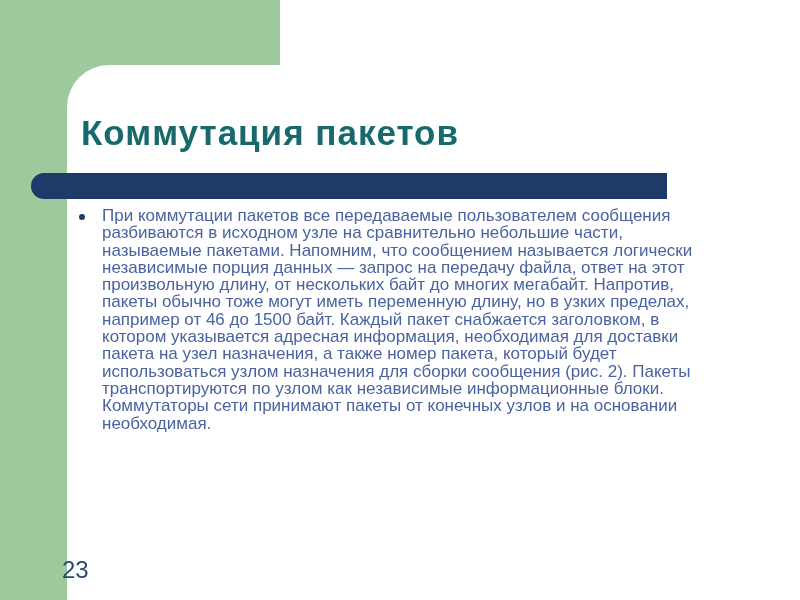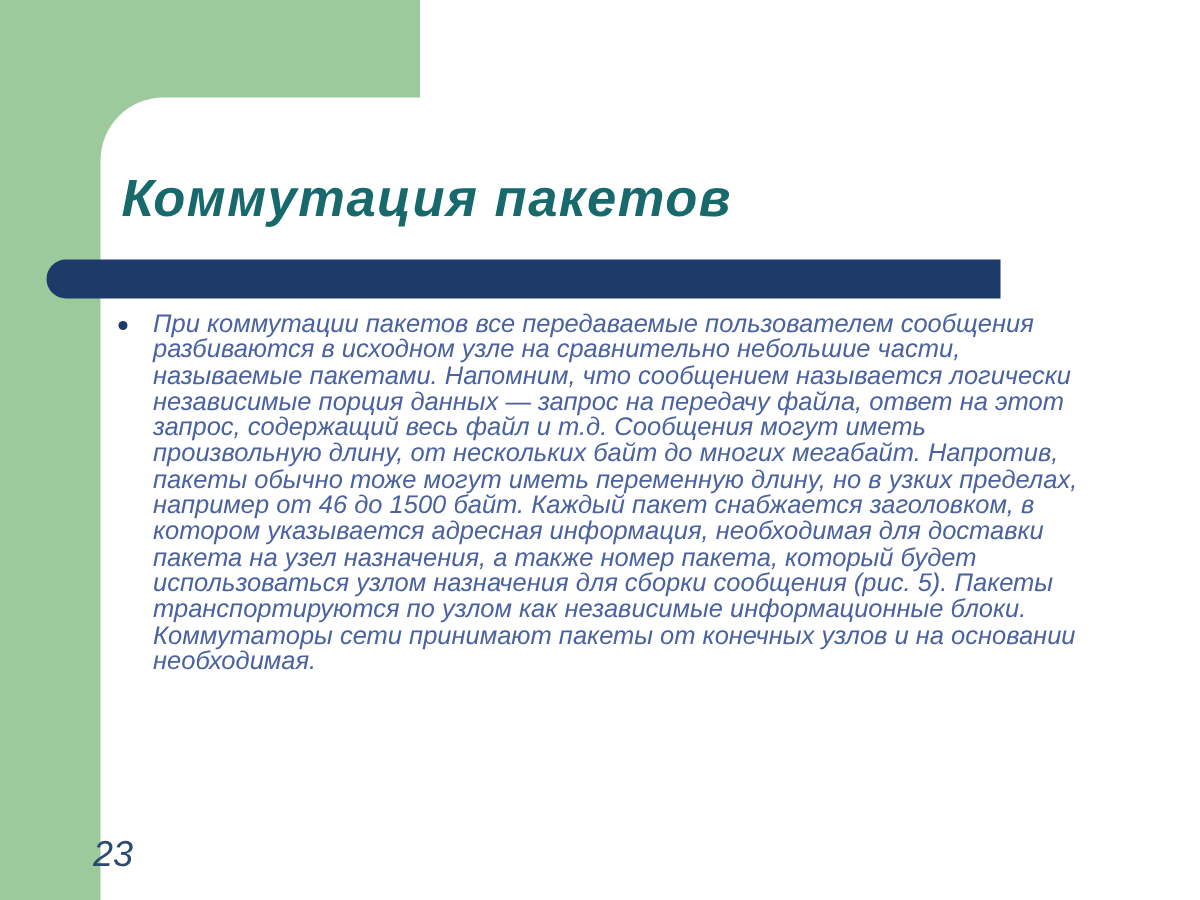--- a/index.html
+++ b/index.html
@@ -2,21 +2,21 @@
 <html style="--green: #9cca9c; --navy: #1d3a68; --teal: #17696c; --body: #4a63a0; --page: #2a4a70;"><head>
 <meta charset="utf-8">
 <style>
   :root {
     --green: #9cca9c;
     --navy: #1d3a68;
     --teal: #17696c;
     --body: #4a63a0;
     --page: #2a4a70;
   }
-  * { margin: 0; padding: 0; box-sizing: border-box; font-style: italic; }
+  * { margin: 0; padding: 0; box-sizing: border-box; }
   html, body { width: 800px; height: 600px; }
   body { font-family: "Liberation Sans", sans-serif; background: #ffffff; }
 
   .slide {
     position: relative;
     width: 800px;
     height: 600px;
     background: #ffffff;
     overflow: hidden;
   }
@@ -96,27 +96,26 @@
 
   <div class="title-bar"></div>
 
   <div class="bullet-dot"></div>
 
   <div class="body-block">
       <div class="body-line">При коммутации пакетов все передаваемые пользователем сообщения</div>
       <div class="body-line">разбиваются в исходном узле на сравнительно небольшие части,</div>
       <div class="body-line">называемые пакетами. Напомним, что сообщением называется логически</div>
       <div class="body-line">независимые порция данных — запрос на передачу файла, ответ на этот</div>
-      <div class="body-line">запрос, содержащий весь файл и т.д. Сообщения могут иметь</div>
       <div class="body-line">произвольную длину, от нескольких байт до многих мегабайт. Напротив,</div>
       <div class="body-line">пакеты обычно тоже могут иметь переменную длину, но в узких пределах,</div>
       <div class="body-line">например от 46 до 1500 байт. Каждый пакет снабжается заголовком, в</div>
       <div class="body-line">котором указывается адресная информация, необходимая для доставки</div>
       <div class="body-line">пакета на узел назначения, а также номер пакета, который будет</div>
-      <div class="body-line">использоваться узлом назначения для сборки сообщения (рис. 5). Пакеты</div>
+      <div class="body-line">использоваться узлом назначения для сборки сообщения (рис. 2). Пакеты</div>
       <div class="body-line">транспортируются по узлом как независимые информационные блоки.</div>
       <div class="body-line">Коммутаторы сети принимают пакеты от конечных узлов и на основании</div>
       <div class="body-line">необходимая.</div>
     </div>
 
   <div class="page-number">23</div>
 
 </div>
 
 </body></html>

